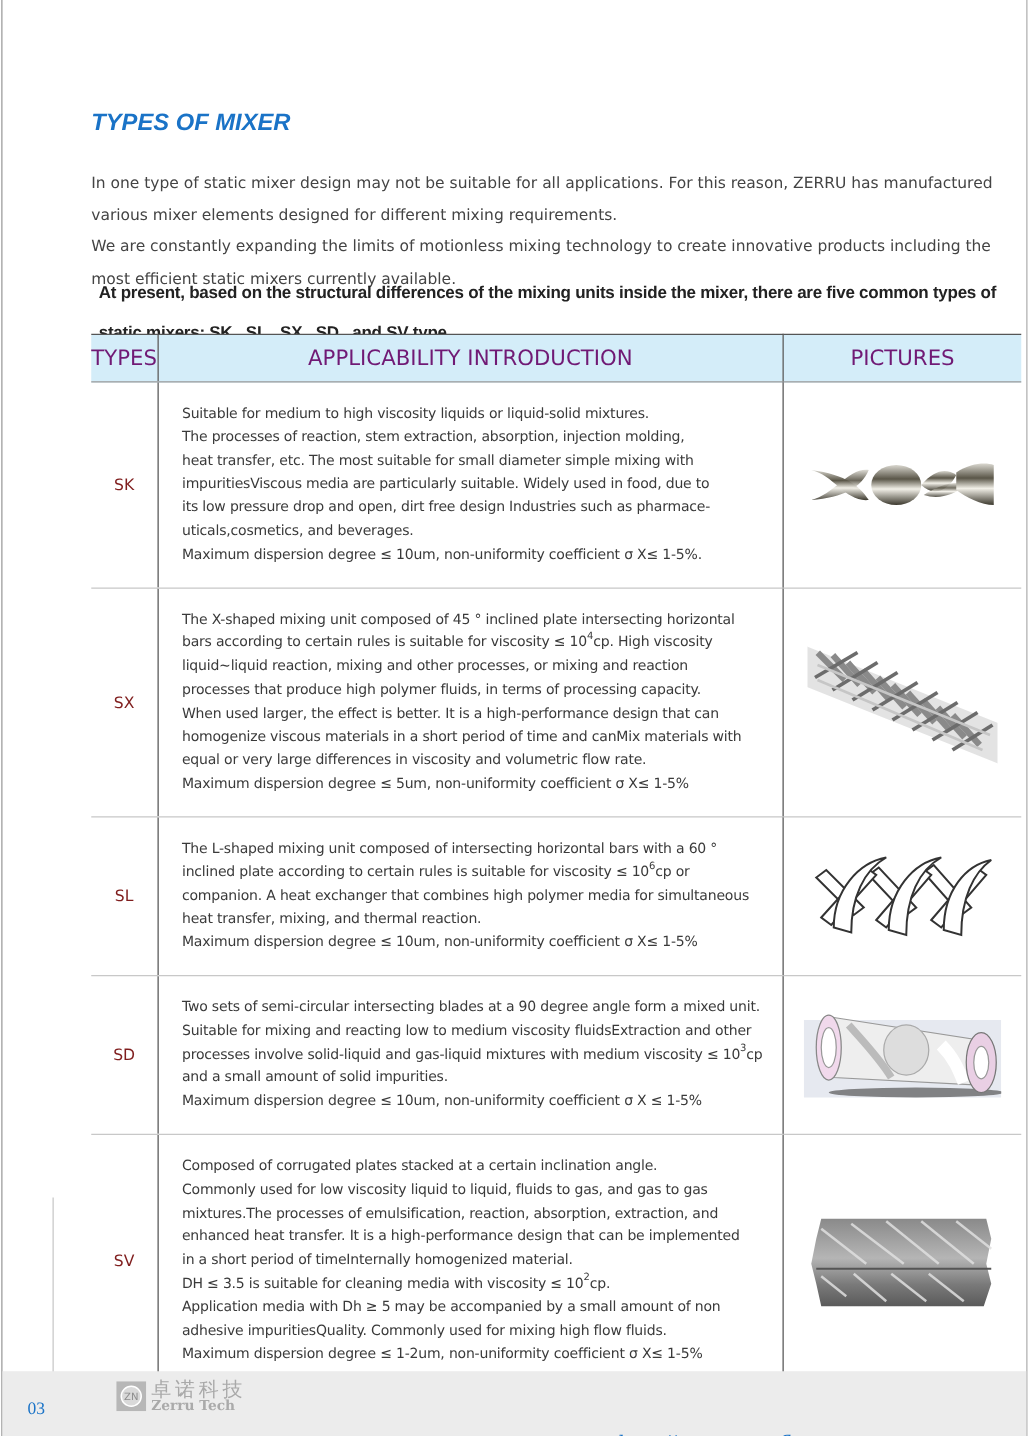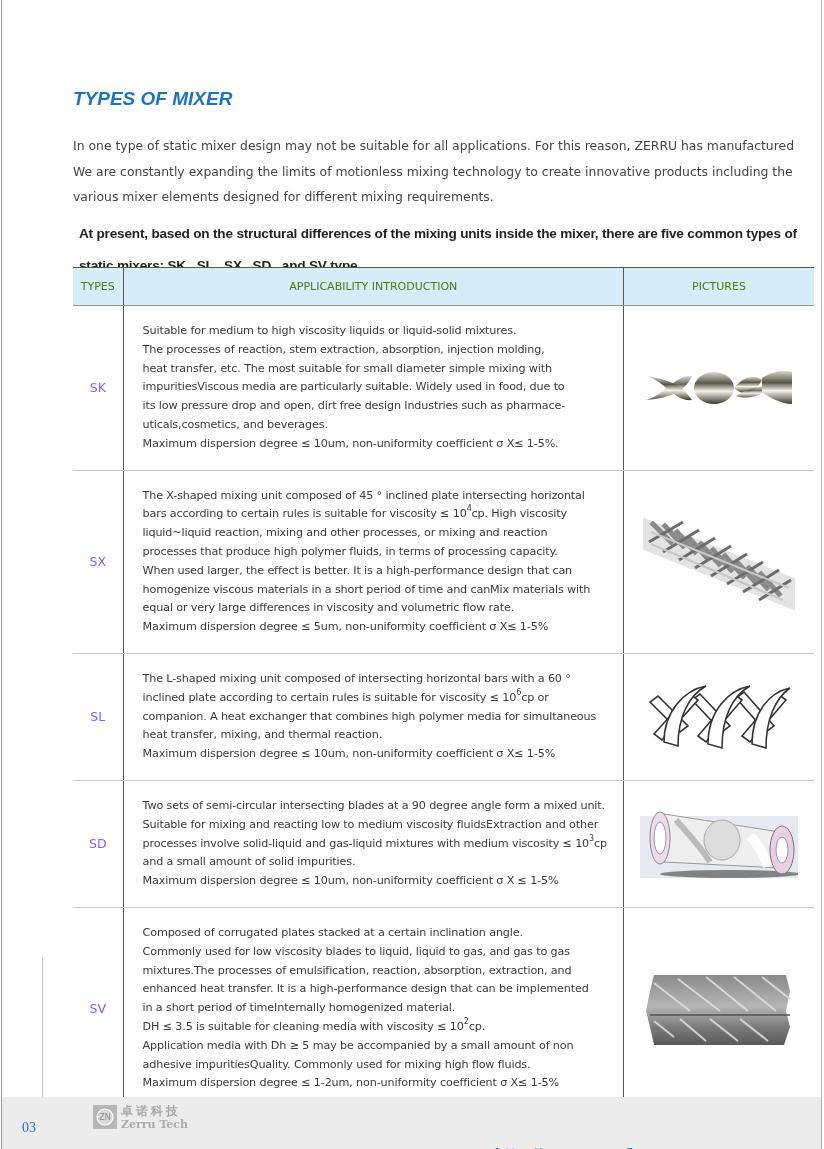--- a/index.html
+++ b/index.html
@@ -14,58 +14,59 @@
   .intro { position: absolute; left: 67px; top: 130px; width: 740px; font-family: "DejaVu Sans", sans-serif;
            font-size: 12.4px; line-height: 19.5px; color: #444; }
   .intro p { margin: 6px; white-space: nowrap; }
 
   .lead { position: absolute; left: 67px; top: 212px; width: 740px; font-family: "Liberation Sans", sans-serif;
           font-size: 13.6px; line-height: 20px; color: #222; font-weight: bold; letter-spacing: -0.2px; }
   .lead p { margin: 12px; white-space: nowrap; }
 
   table.mix { position: absolute; left: 73px; top: 267px; width: 701px; border-collapse: collapse;
               font-family: "DejaVu Sans", sans-serif; }
-  table.mix th { background: #d4edf9; height: 37px; font-weight: normal; font-size: 11px; color: #4d7c0f;
+  table.mix th { background: #d4edf9; height: 37px; font-weight: normal; font-size: 17px; color: #701a75;
                  border-top: 1.5px solid #555; border-bottom: 1px solid #999; padding: 0; }
   table.mix th.c2, table.mix td.c2 { border-left: 1px solid #555; border-right: 1px solid #555; }
   table.mix td { vertical-align: middle; padding: 16px; border-bottom: 1px solid #c8c8c8; }
   table.mix tr:last-child td { border-bottom: 1.5px solid #555; }
-  .c1 { width: 71px; text-align: center; font-size: 12.5px; color: #8b5cf6; }
+  .c1 { width: 71px; text-align: center; font-size: 12.5px; color: #7f1d1d; }
   .c2 { width: 468px; }
   .c3 { width: 160px; text-align: center; }
   .desc { font-size: 11.2px; line-height: 18.8px; color: #3a3a3a; padding: 0 0 0 3px; white-space: nowrap; letter-spacing: -0.15px; }
   .desc div { margin: 0; }
   sup { font-size: 8px; line-height: 0; vertical-align: 6px; }
 
   .pic { display: block; margin: 0 auto; }
 
   .vline { position: absolute; left: 42px; top: 958px; width: 1px; height: 180px; background: #c8c8c8; }
   .footer { position: absolute; left: 2px; top: 1097px; width: 819px; height: 52px; background: #ececec; }
   .page-num { position: absolute; left: 22px; top: 1120px; font-family: Liberation Serif, serif;
               font-size: 14px; color: #1a73c7; }
   .logo { position: absolute; left: 73px; top: 1105px; height: 30px; display: flex; align-items: flex-start; gap: 4px; padding-left: 20px; }
   .logo-mark { width: 24px; height: 24px; }
   .logo-text { display: flex; flex-direction: column; line-height: 13px; }
-  .logo-cn { font-family: "DejaVu Sans", sans-serif; font-size: 12px; color: #a9a9a9; letter-spacing: 3px; font-weight: bold; }
+  .logo-cn { font-family: "DejaVu Sans", sans-serif; font-size: 16px; color: #a9a9a9; letter-spacing: 3px; font-weight: normal; }
   .logo-en { font-family: "DejaVu Serif", serif; font-size: 11px; color: #aaaaaa; font-weight: bold; }
   .url { position: absolute; left: 494px; top: 1145px; font-family: "DejaVu Serif", serif; font-style: italic;
          font-size: 15px; color: #1a73c7; }
 </style>
 </head>
 <body>
 
 <div class="page-border-left"></div>
 <div class="page-border-right"></div>
 
 <div class="title">TYPES OF MIXER</div>
 
 <div class="intro">
   <p>In one type of static mixer design may not be suitable for all applications. For this reason, ZERRU has manufactured</p>
+  <p>various  mixer elements designed for different mixing requirements.</p>
   <p>We are constantly expanding the limits of motionless mixing technology to create innovative products including the</p>
-  <p>various  mixer elements designed for different mixing requirements.</p>
+  <p>most efficient static mixers currently available.</p>
 </div>
 
 <div class="lead">
   <p>At present, based on the structural differences of the mixing units inside the mixer, there are five common types of</p>
   <p>static mixers: SK , SL , SX , SD , and SV type.</p>
 </div>
 
 <table class="mix">
   <thead>
     <tr>
@@ -209,21 +210,21 @@
           <ellipse cx="142" cy="44" rx="6" ry="13" fill="#ffffff" stroke="#999"></ellipse>
         </svg>
       </td>
     </tr>
 
     <tr style="height:176px">
       <td class="c1">SV</td>
       <td class="c2">
         <div class="desc">
             <div>Composed of corrugated plates stacked at a certain inclination angle.</div>
-            <div>Commonly used for low viscosity blades to liquid, liquid to gas, and gas to gas</div>
+            <div>Commonly used for low viscosity liquid to liquid, fluids to gas, and gas to gas</div>
             <div>mixtures.The processes of emulsification, reaction, absorption, extraction, and</div>
             <div>enhanced heat transfer. It is a high-performance design that can be implemented</div>
             <div>in a short period of timeInternally homogenized material.</div>
             <div>DH ≤ 3.5 is suitable for cleaning media with viscosity ≤ 10<sup>2</sup>cp.</div>
             <div>Application media with Dh ≥ 5 may be accompanied by a small amount of non</div>
             <div>adhesive impuritiesQuality. Commonly used for mixing high flow fluids.</div>
             <div>Maximum dispersion degree ≤ 1-2um, non-uniformity coefficient σ X≤ 1-5%</div>
           </div>
       </td>
       <td class="c3">

